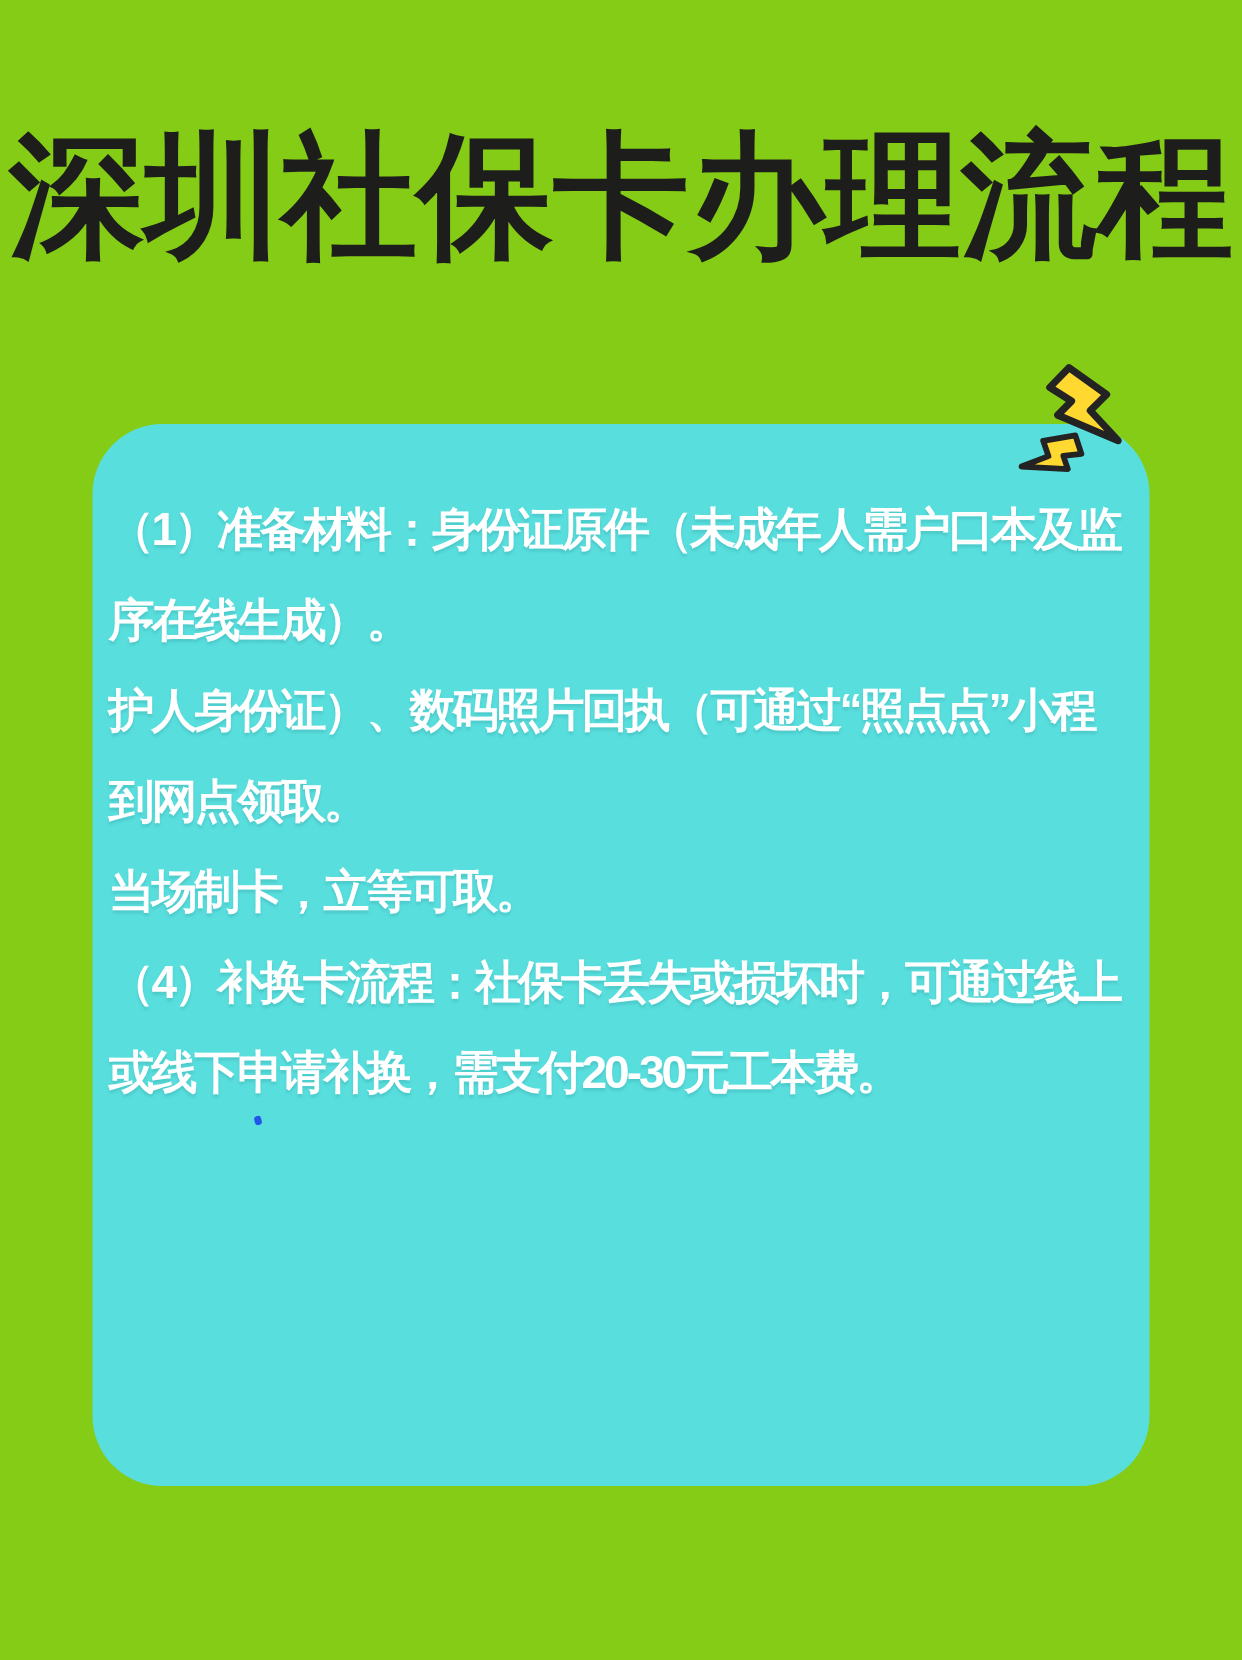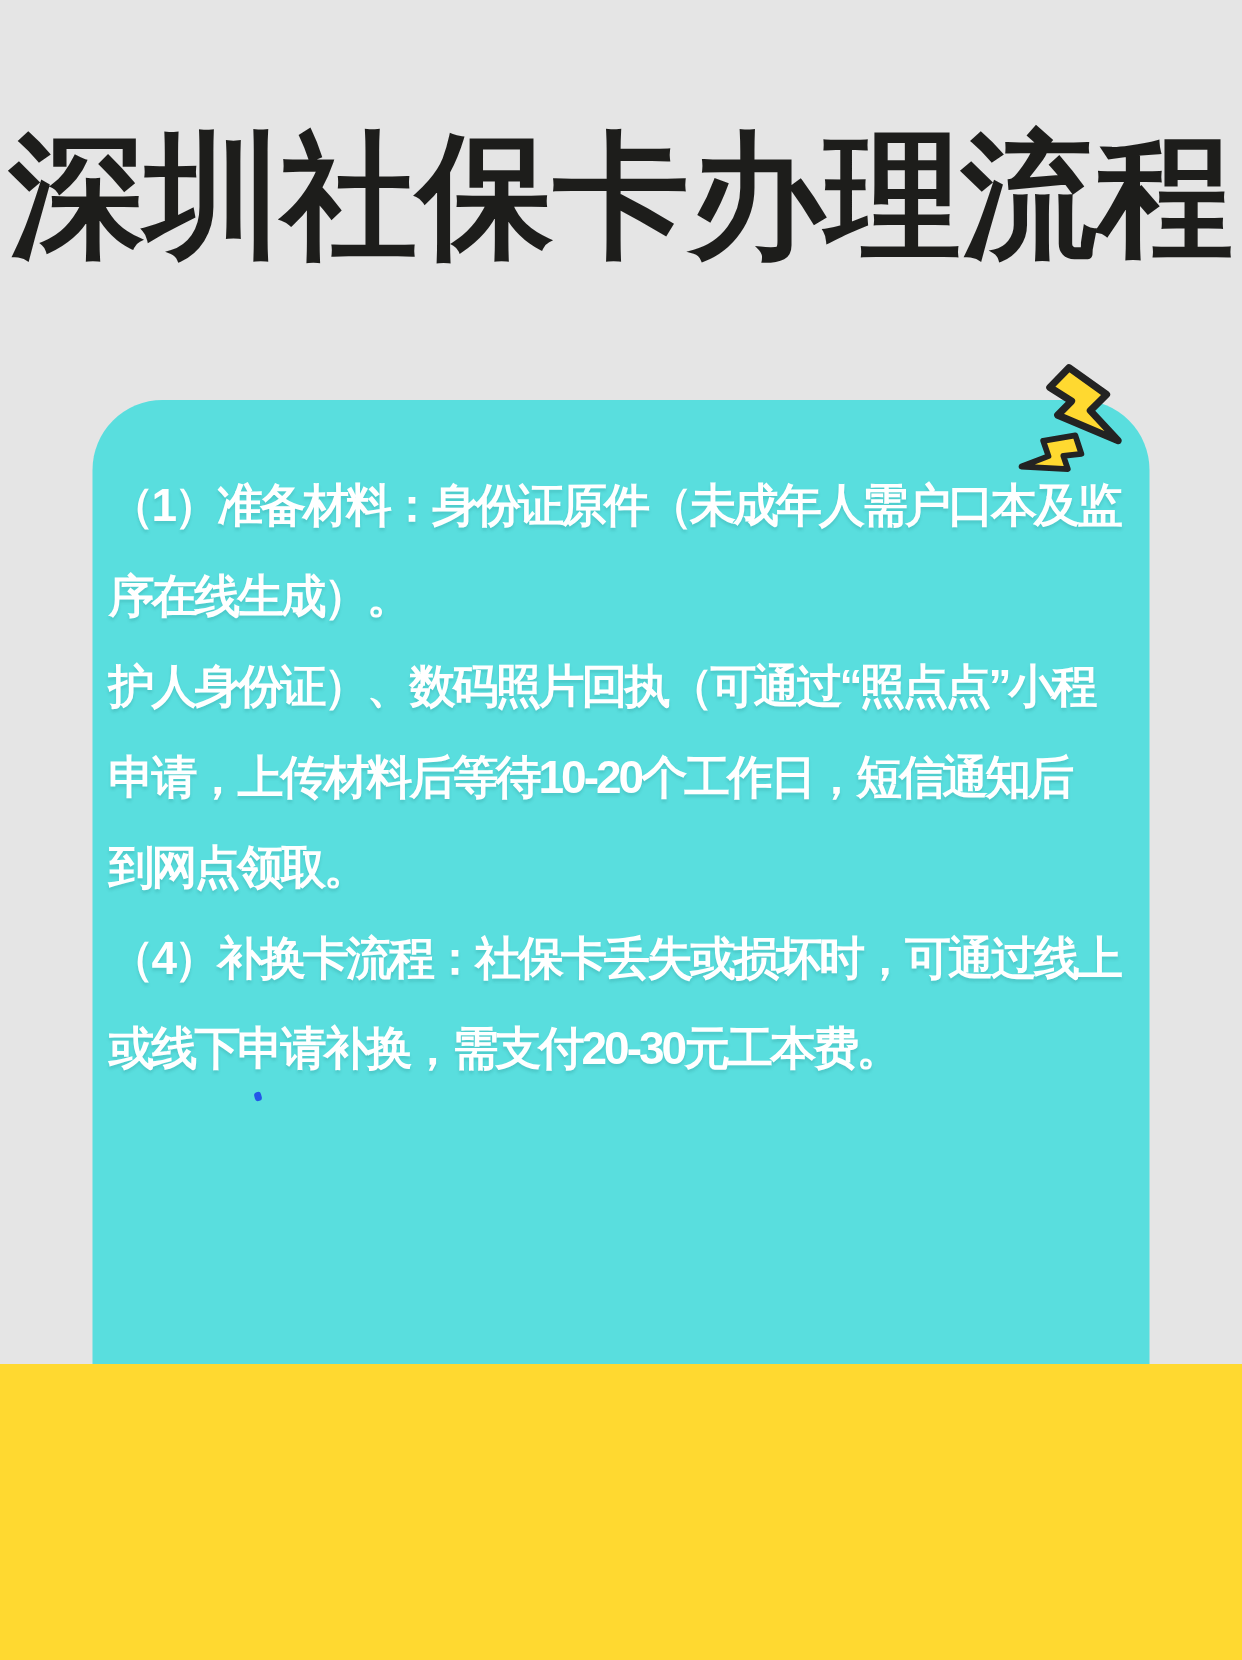--- a/index.html
+++ b/index.html
@@ -3,42 +3,42 @@
 <meta charset="utf-8">
 <style>
   html, body {
     margin: 0;
     padding: 0;
     background: #FFD930;
   }
   .poster {
     position: relative;
     width: 1242px;
-    height: 1364px;
-    background: #e5e5e5;
+    height: 1660px;
+    background: #84cc16;
     overflow: hidden;
     font-family: "Liberation Sans", "DejaVu Sans", sans-serif;
   }
   .poster-title {
     position: absolute;
     top: 128px;
     left: 0;
     width: 100%;
     margin: 0;
     text-align: center;
     font-size: 136px;
     line-height: 1.0;
     font-weight: 900;
     letter-spacing: 0px;
     color: #1D1D1B;
     white-space: nowrap;
   }
   .steps-card {
     position: absolute;
-    top: 400px;
+    top: 424px;
     left: 50%;
     transform: translateX(-50%);
     width: 1057px;
     height: 1062px;
     background: #59DEDE;
     border-radius: 70px;
     box-sizing: border-box;
     padding: 60px 14px 0 16px;
   }
   .card-text {
@@ -91,22 +91,22 @@
 
 <div class="poster">
 
   <h1 class="poster-title">深圳社保卡办理流程</h1>
 
   <div class="steps-card">
     <div class="card-text">
       <div class="step-line">（1）准备材料：身份证原件（未成年人需户口本及监</div>
       <div class="step-line">序在线生成）。</div>
       <div class="step-line">护人身份证）、数码照片回执（可通过“照点点”小程</div>
-      <div class="step-line">申请，上传材料后等待10-20个工作日，短信通知后</div>
       <div class="step-line">到网点领取。</div>
+      <div class="step-line">当场制卡，立等可取。</div>
       <div class="step-line">（4）补换卡流程：社保卡丢失或损坏时，可通过线上</div>
       <div class="step-line">或线下申请补换，需支付20-30元工本费。</div>
     </div>
     <span class="stray-mark"></span>
   </div>
 
   <div class="bolt bolt-large">
     <svg width="62" height="94" viewBox="0 0 62 94">
       <path d="M28 4 L53 14 L39 35 L57 42 L13 89 L26 51 L5 43 Z" fill="#FFD930" stroke="#232323" stroke-width="7" stroke-linejoin="round"></path>
     </svg>

